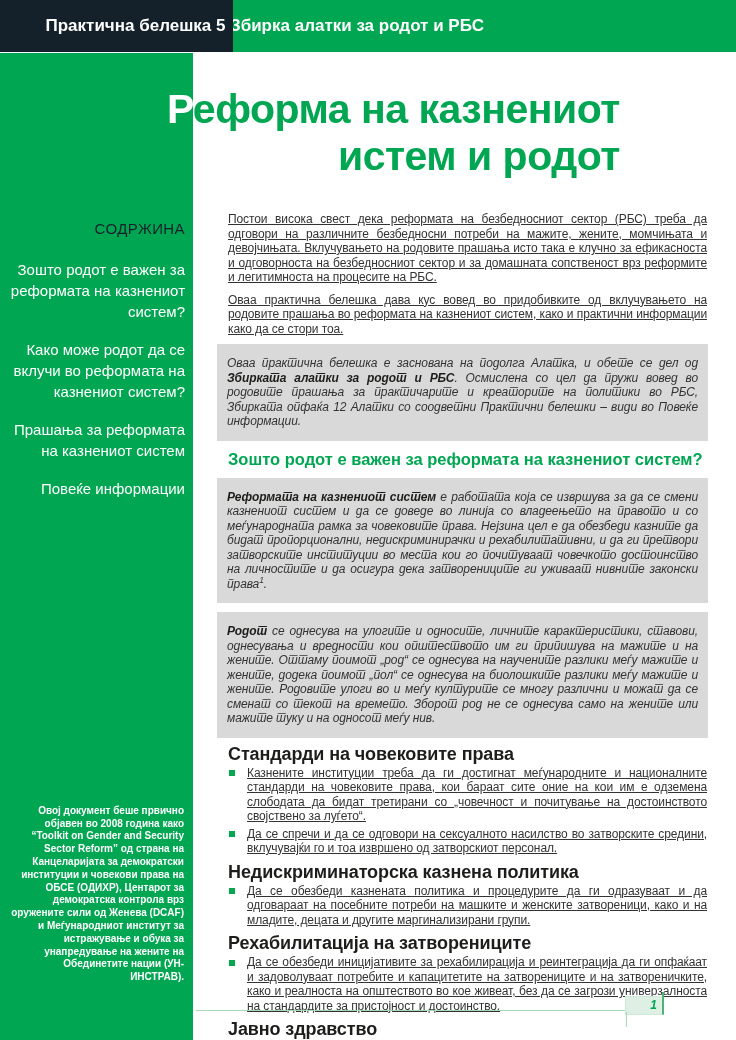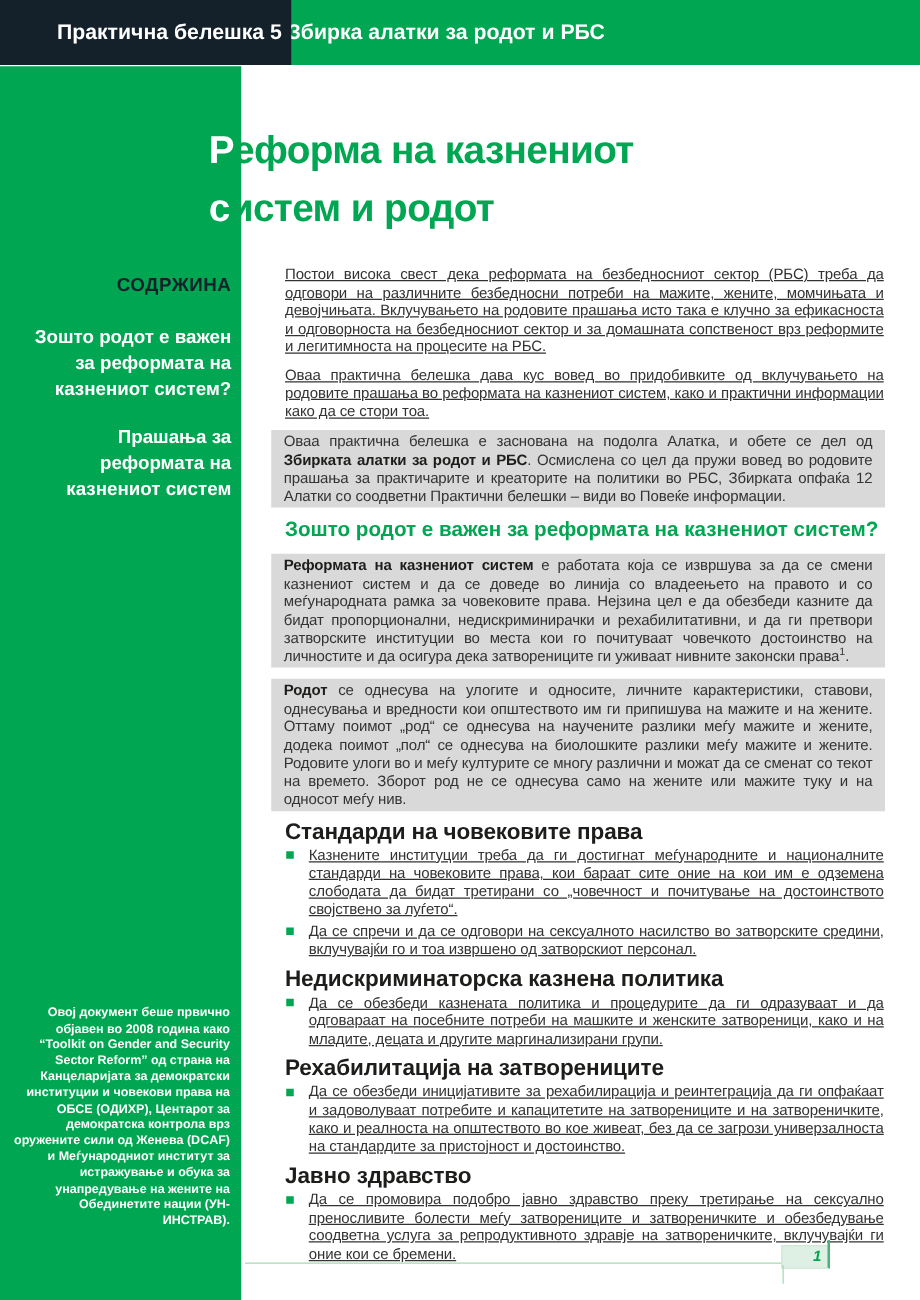--- a/index.html
+++ b/index.html
@@ -25,43 +25,43 @@
     position:absolute;left:197px;top:0;width:547px;height:52px;background:var(--green);
     display:flex;align-items:center;z-index:2;
   }
   .header-green span{color:#fff;font-size:17px;font-weight:bold;padding-left:33px;}
   
   .sidebar{
     position:absolute;left:0;top:53px;width:193px;height:987px;background:var(--green);z-index:1;
   }
   .toc{
     position:absolute;top:165px;left:10px;right:8px;text-align:right;
-    color:#fff;font-weight:bold;font-size:15px;line-height:21px;
+    color:#fff;font-weight:normal;font-size:15px;line-height:21px;
   }
   .toc-heading{color:var(--dark);font-size:15px;letter-spacing:.4px;margin:0 0 20px 0;}
   .toc-item{margin:0 0 17px 0;}
   .sidebar-footnote{
     position:absolute;left:10px;right:9px;bottom:56px;text-align:right;
     color:#fff;font-size:10px;line-height:12.8px;font-weight:bold;
   }
   
   .doc-title{
-    position:absolute;left:167px;top:96px;z-index:4;
-    color:var(--green);font-size:31px;font-weight:bold;line-height:47px;letter-spacing:-0.5px;
+    position:absolute;left:167px;top:86px;z-index:4;
+    color:var(--green);font-size:41px;font-weight:bold;line-height:47px;letter-spacing:-0.5px;text-align:right;
   }
   .doc-title .line::first-letter{color:#ffffff;}
   
   .main{
     position:absolute;left:228px;top:212px;width:479px;
     color:var(--body);font-size:12px;line-height:14.5px;text-align:justify;
     letter-spacing:-0.1px;
   }
   .main p{margin:0 0 8px 0;text-decoration:underline;}
   .graybox{
-    background:var(--boxgray);padding:2px 10px;margin:0 -1px 9px -11px;
+    background:var(--boxgray);padding:12px 10px;margin:0 -1px 9px -11px;font-style:italic;
   }
   .graybox b{color:#1d1d1b;}
   .section-heading{
     color:var(--green);font-size:16.5px;font-weight:bold;line-height:19px;
     margin:6px 0 9px 0;text-align:left;letter-spacing:0;
   }
   .sub-heading{
     color:#1d1d1b;font-size:18px;font-weight:bold;line-height:15px;
     margin:9px 0 4px 0;text-align:left;
   }
@@ -95,21 +95,23 @@
     <span>Практична белешка 5</span>
   </div>
   <div class="header-green">
     <span>Збирка алатки за родот и РБС</span>
   </div>
 
   <div class="sidebar">
     <div class="toc">
       <div class="toc-heading">СОДРЖИНА</div>
       <div class="toc-item">Зошто родот е важен за реформата на казнениот систем?</div>
+      <div class="toc-item">Како може родот да се вклучи во реформата на казнениот систем?</div>
       <div class="toc-item">Прашања за реформата на казнениот систем</div>
+      <div class="toc-item">Повеќе информации</div>
     </div>
     <div class="sidebar-footnote">Овој документ беше првично објавен во 2008 година како “Toolkit on Gender and Security Sector Reform” од страна на Канцеларијата за демократски институции и човекови права на ОБСЕ (ОДИХР), Центарот за демократска контрола врз оружените сили од Женева (DCAF) и Меѓународниот институт за истражување и обука за унапредување на жените на Обединетите нации (УН-ИНСТРАВ).</div>
   </div>
 
   <div class="doc-title">
     <div class="line">Реформа на казнениот</div>
     <div class="line">систем и родот</div>
   </div>
 
   <div class="main">

